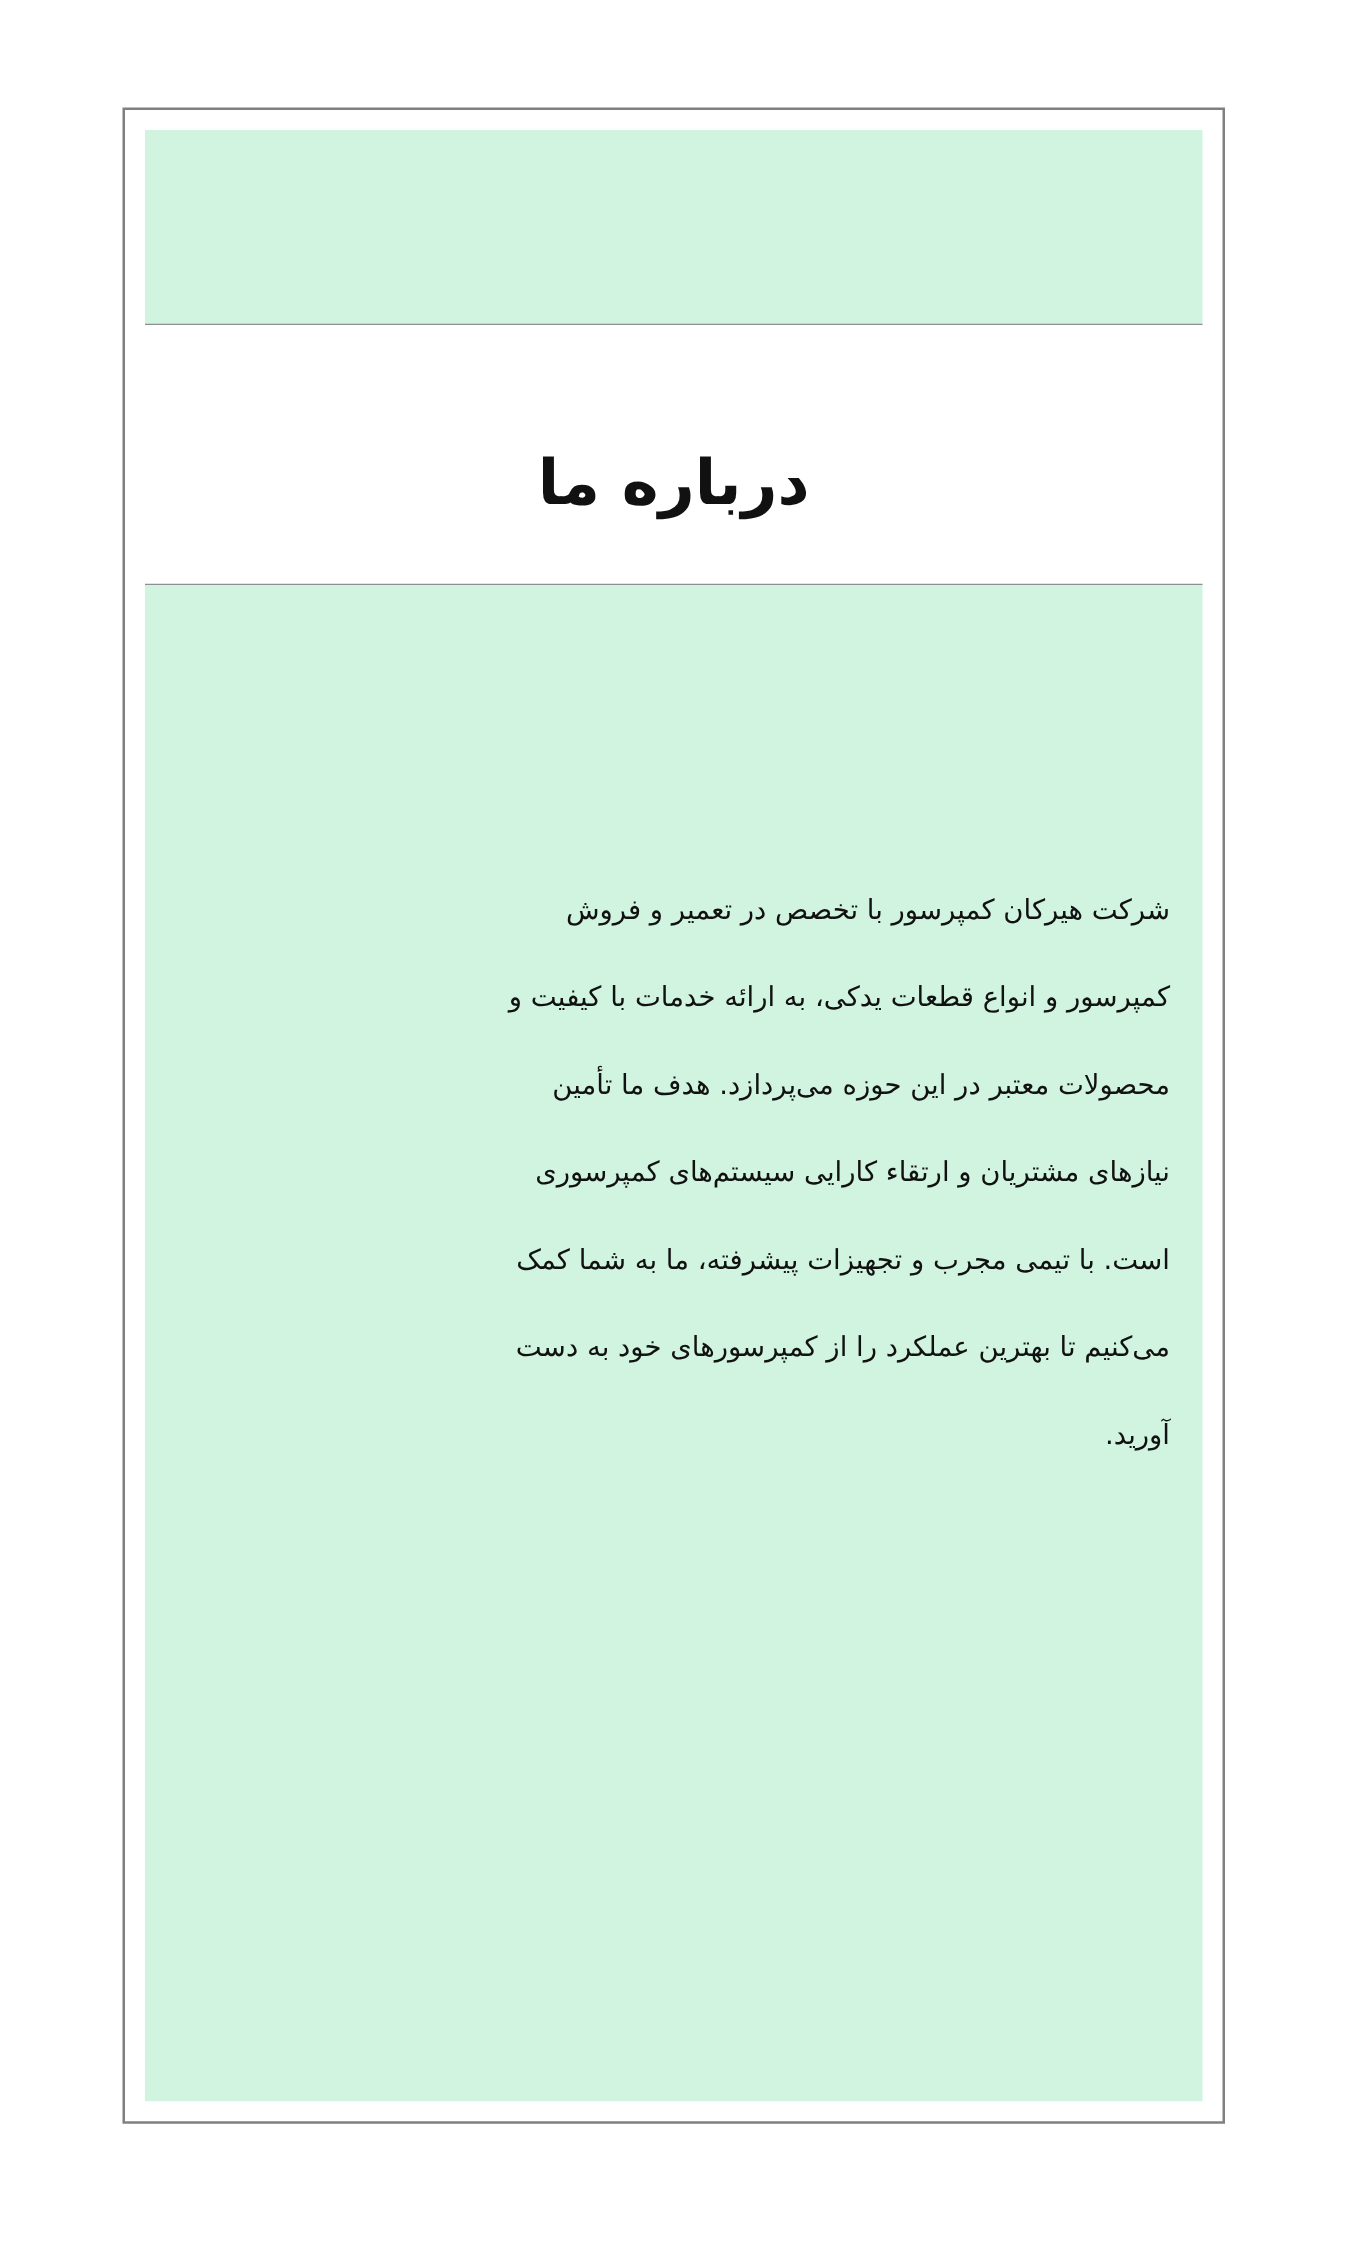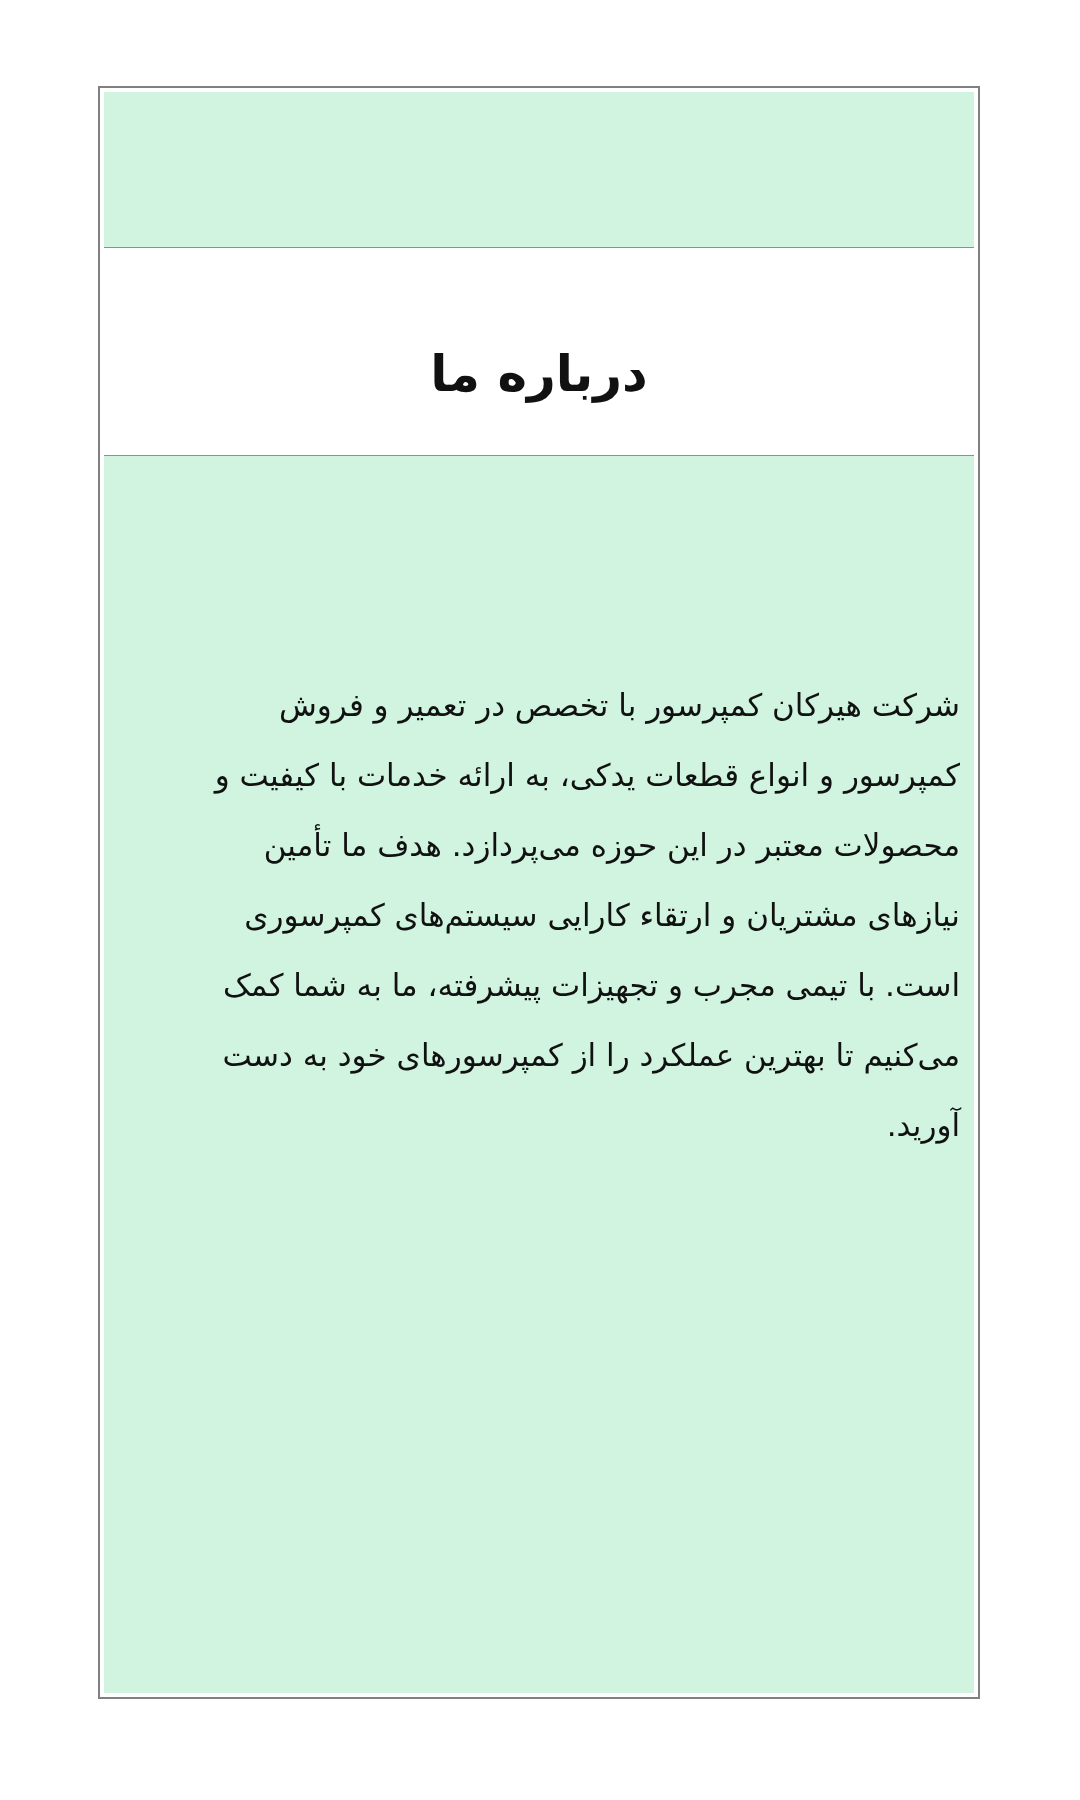--- a/index.html
+++ b/index.html
@@ -2,21 +2,21 @@
 <html lang="fa" style="--mint: #d1f4e0; --card-border: #808080; --divider: #8f8f8f; --text: #111111; --page-bg: #ffffff;"><head>
 <meta charset="utf-8">
 <style>
   :root{
     --mint:#d1f4e0;
     --card-border:#808080;
     --divider:#8f8f8f;
     --text:#111111;
     --page-bg:#ffffff;
   }
-  *{box-sizing:border-box;margin:0;padding:4px;}
+  *{box-sizing:border-box;margin:0;padding:16px;}
   html,body{
     width:1080px;height:1800px;
     background:var(--page-bg);
     font-family:"DejaVu Sans","Liberation Sans",sans-serif;
     color:var(--text);
   }
   .card{
     position:absolute;
     left:98px;top:86px;
     width:882px;height:1613px;
@@ -44,21 +44,21 @@
   }
   .section-content{
     flex:1 1 auto;
     background:var(--mint);
   }
   .about-paragraph{
     direction:rtl;
     text-align:right;
     unicode-bidi:plaintext;
     white-space:pre-line;
-    font-size:31px;
+    font-size:22px;
     line-height:70px;
     padding:210px 10px 0 40px;
     color:var(--text);
   }
 </style>
 </head>
 <body>
 
 <div class="card">
   <div class="section-header-spacer"></div>

